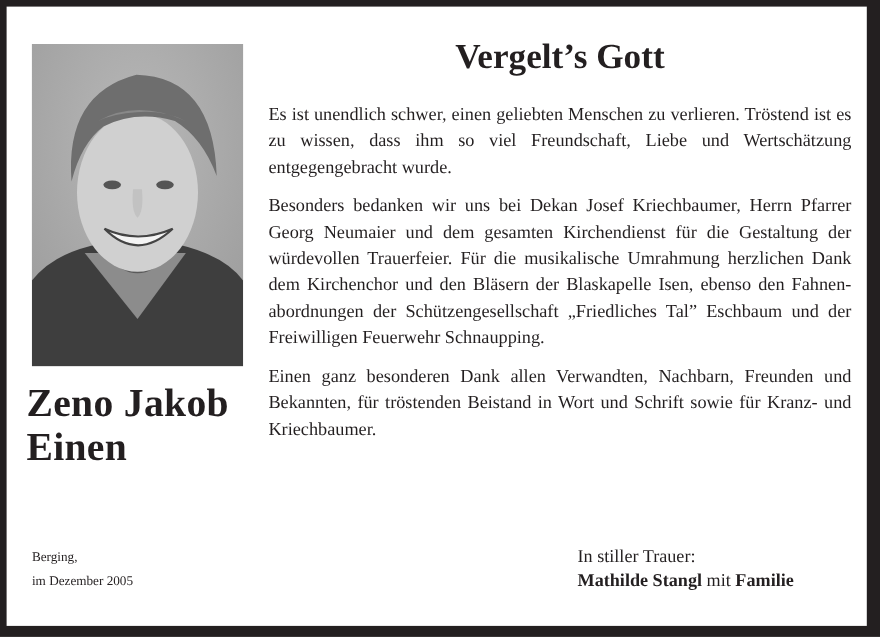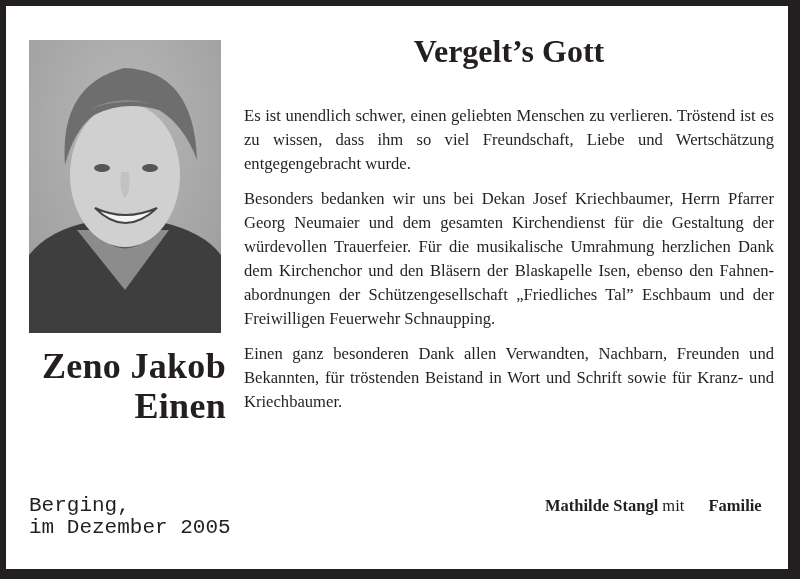--- a/index.html
+++ b/index.html
@@ -13,42 +13,42 @@
     position: absolute; left: 6px; top: 6px; width: 782px; height: 563px;
     background: #ffffff;
   }
   .photo {
     position: absolute; left: 23px; top: 34px; width: 192px; height: 293px;
     background: #a9a9a9; overflow: hidden;
   }
   .photo svg { display: block; }
   .name {
     position: absolute; left: 18px; top: 340px; width: 202px;
-    text-align: right; font-family: "Liberation Serif", serif;
+    text-align: left; font-family: "Liberation Serif", serif;
     font-weight: bold; font-size: 36px; line-height: 40px; letter-spacing: 0.3px;
   }
   .place {
     position: absolute; left: 23px; top: 489px;
-    font-family: Liberation Mono, monospace; font-size: 21px; line-height: 22px;
+    font-family: Liberation Serif, serif; font-size: 12px; line-height: 22px;
   }
   .title {
     position: absolute; left: 236px; top: 30px; width: 534px; text-align: center;
     font-family: "Liberation Serif", serif; font-weight: bold; font-size: 32px; line-height: 30px;
   }
   .body {
     position: absolute; left: 238px; top: 86px; width: 530px;
     font-family: "Liberation Serif", serif; font-size: 16.6px; line-height: 24px;
-    text-align: justify; hyphens: manual; margin-top: 12px;
+    text-align: justify; hyphens: manual;
   }
   .body p { margin: 0 0 11px 0; }
   .sign {
     position: absolute; left: 519px; top: 489px;
     font-family: "Liberation Serif", serif; font-size: 16.5px; line-height: 22px;
   }
-  .sign b { font-weight: bold; margin-left: 20px; }
+  .sign b { font-weight: bold; }
 </style>
 </head>
 <body>
 
 <div class="card">
   <div class="photo">
     <svg width="192" height="293" viewBox="0 0 192 293">
       <defs>
         <radialGradient id="bg" cx="50%" cy="30%" r="80%">
           <stop offset="0" stop-color="#b8b8b8"></stop>
@@ -81,15 +81,16 @@
 
   <div class="title">Vergelt’s Gott</div>
 
   <div class="body">
     <p>Es ist unendlich schwer, einen geliebten Menschen zu verlieren. Tröstend ist es zu wissen, dass ihm so viel Freundschaft, Liebe und Wertschätzung entgegengebracht wurde.</p>
     <p>Besonders bedanken wir uns bei Dekan Josef Kriechbaumer, Herrn Pfarrer Georg Neumaier und dem gesamten Kirchen­dienst für die Gestaltung der würdevollen Trauerfeier. Für die musikalische Umrahmung herzlichen Dank dem Kirchenchor und den Bläsern der Blaskapelle Isen, ebenso den Fahnen­abordnungen der Schützengesellschaft „Friedliches Tal” Esch­baum und der Freiwilligen Feuerwehr Schnaupping.</p>
     <p>Einen ganz besonderen Dank allen Verwandten, Nachbarn, Freunden und Bekannten, für tröstenden Beistand in Wort und Schrift sowie für Kranz- und Kriechbaumer.</p>
   </div>
 
   <div class="sign">
+    <div>In stiller Trauer:</div>
     <div><b>Mathilde Stangl</b><span> mit </span><b>Familie</b></div>
   </div>
 </div>
 
 </body></html>

